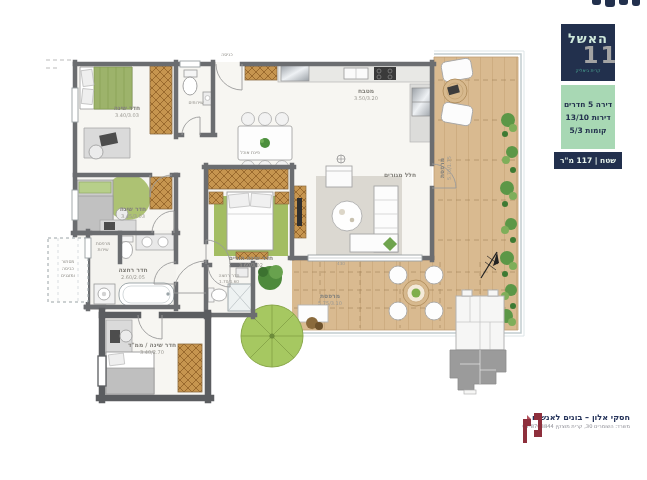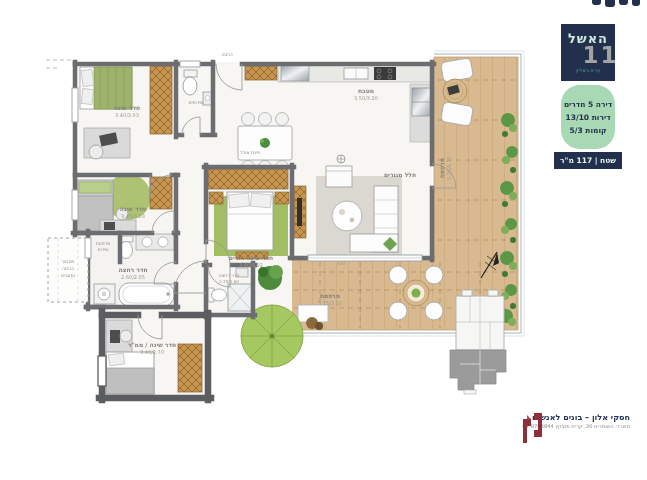--- a/index.html
+++ b/index.html
@@ -12,21 +12,21 @@
   .tiny{font-size:4.6px;fill:#8c8a84;}
   .dimnote{font-size:4.2px;fill:#9b9993;}
 
   
   .brand-box{position:absolute;left:561px;top:24px;width:54px;height:57px;background:#22304d;
              display:flex;flex-direction:column;align-items:center;justify-content:center;}
   .brand-name{color:#cfe9dc;font-size:13px;font-weight:bold;letter-spacing:1px;line-height:1;}
   .brand-number{color:#a3a3a3;font-size:23px;font-weight:800;line-height:.9;letter-spacing:2px;margin-left:25px;}
   .brand-city{color:#4aa391;font-size:4.6px;margin-top:2px;}
   .spec-box{position:absolute;left:561px;top:85px;width:54px;height:64px;background:#a8d8b4;
-            display:flex;flex-direction:column;align-items:center;justify-content:center;gap:4px;direction:rtl;border-radius:19px;}
+            display:flex;flex-direction:column;align-items:center;justify-content:center;gap:4px;direction:rtl;}
   .spec-line{color:#22304d;font-size:7.5px;font-weight:bold;white-space:nowrap;}
   .area-box{position:absolute;left:554px;top:152px;width:68px;height:17px;background:#22304d;
             color:#e8f4ec;font-size:7.5px;font-weight:bold;display:flex;align-items:center;justify-content:center;direction:rtl;}
 
   
   .crop-marks{position:absolute;left:592px;top:0;width:50px;height:9px;}
   .crop-marks span{position:absolute;background:#22304d;border-radius:0 0 3px 3px;}
   .cm1{left:0;top:0;width:9px;height:5px;}
   .cm2{left:13px;top:0;width:10px;height:7px;border-radius:0 0 5px 5px;}
   .cm3{left:27px;top:0;width:9px;height:5px;}

